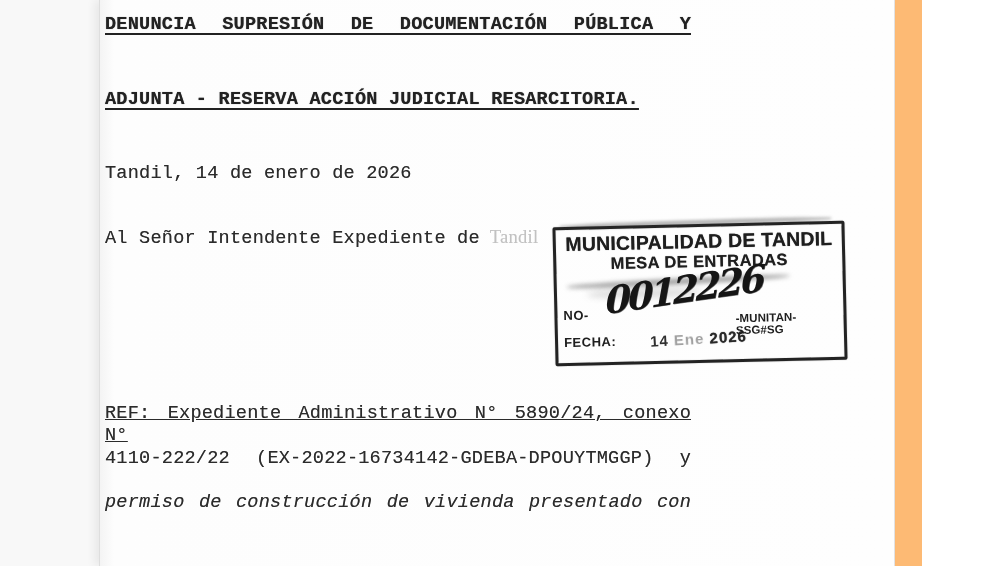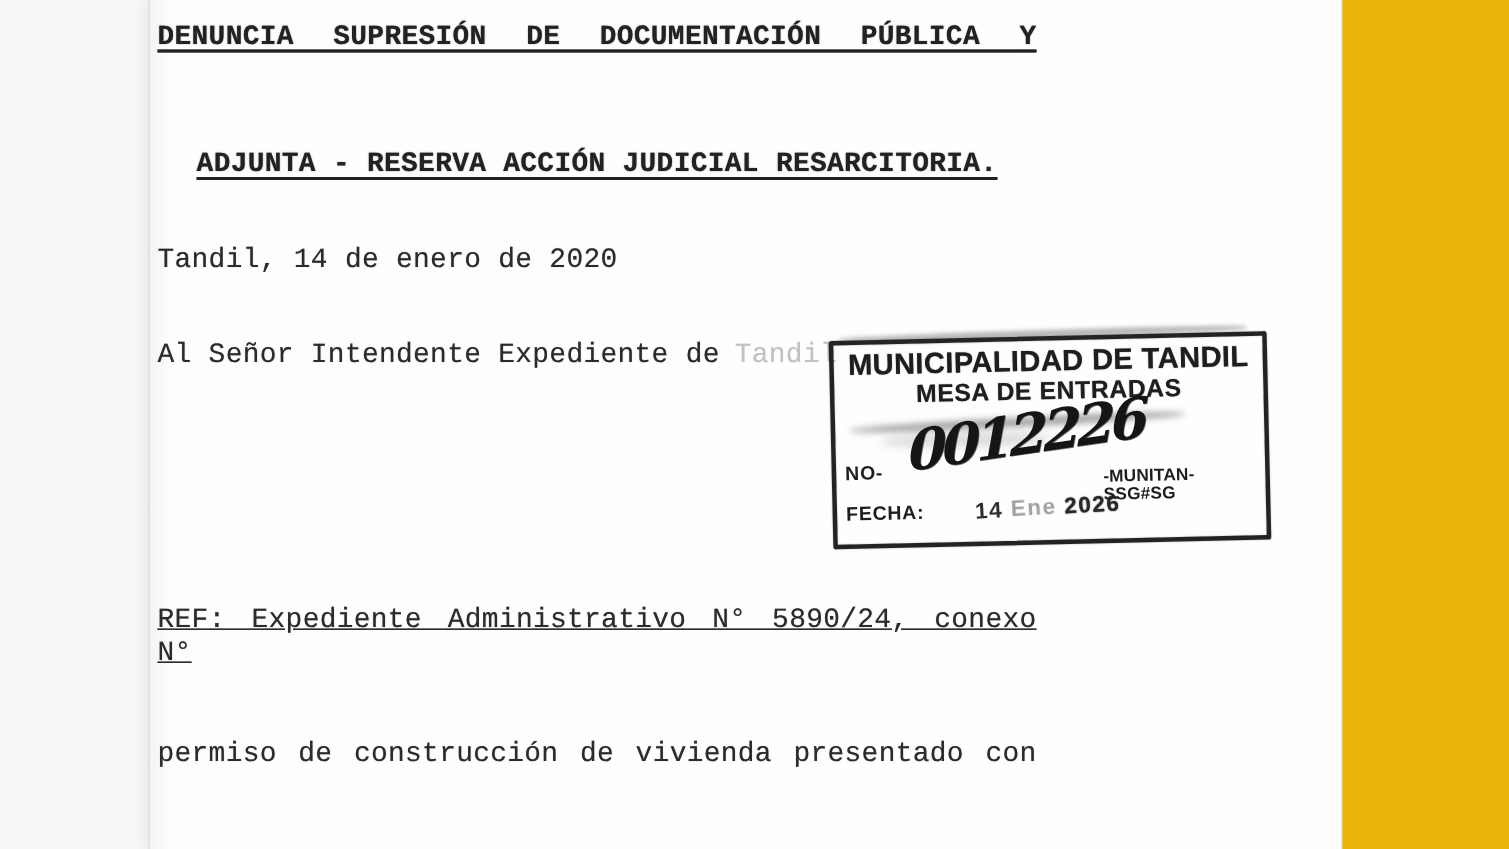--- a/index.html
+++ b/index.html
@@ -5,23 +5,23 @@
   html, body {
     margin: 0;
     padding: 0;
     width: 1006px;
     height: 566px;
     overflow: hidden;
     font-family: "Liberation Mono", monospace;
   }
   .scene {
     position: relative;
-    width: 1006px;
+    width: 922px;
     height: 566px;
-    background: #eab308;
+    background: #fdba74;
   }
   .left-strip {
     position: absolute;
     left: 0; top: 0;
     width: 100px; height: 566px;
     background: #f8f8f8;
   }
   .paper {
     position: absolute;
     left: 100px; top: 0;
@@ -50,20 +50,21 @@
     text-shadow: 0 0 0.8px rgba(20,20,20,0.7);
   }
   .justified {
     text-align: justify;
     text-align-last: justify;
     white-space: normal;
   }
   .covered-word {
     opacity: 0.28;
     margin-left: 10px;
+    font-family: Liberation Serif, serif;
   }
   
   .stamp {
     position: absolute;
     left: 554px; top: 224px;
     width: 286px; height: 133px;
     transform: rotate(-1.3deg);
     border: 3px solid #232323;
     border-radius: 2px;
     box-shadow: 0 0 1px rgba(30,30,30,0.5), inset 0 0 1px rgba(30,30,30,0.4);
@@ -164,32 +165,33 @@
 </head>
 <body>
 
 <div class="scene">
 
   <div class="left-strip"></div>
 
   <div class="paper"></div>
 
   <div class="tline heading justified" style="top:14px;">DENUNCIA SUPRESIÓN DE DOCUMENTACIÓN PÚBLICA Y</div>
-  <div class="tline heading" style="top:99px;text-align:center;">ADJUNTA - RESERVA ACCIÓN JUDICIAL RESARCITORIA.</div>
-
-  <div class="tline" style="top:163px;">Tandil, 14 de enero de 2020</div>
+  <div class="tline heading" style="top:89px;">ADJUNTA - RESERVA ACCIÓN JUDICIAL RESARCITORIA.</div>
+
+  <div class="tline" style="top:163px;">Tandil, 14 de enero de 2026</div>
 
   <div class="tline" style="top:226px;">
     <span>Al Señor Intendente Expediente de</span><span class="covered-word">Tandil</span>
   </div>
 
 
 
   <div class="tline justified" style="top:403px;text-decoration:underline;">REF: Expediente Administrativo N° 5890/24, conexo N°</div>
-  <div class="tline justified" style="top:492px;">permiso de construcción de vivienda presentado con</div>
+  <div class="tline justified" style="top:448px;">4110-222/22 (EX-2022-16734142-GDEBA-DPOUYTMGGP) y</div>
+  <div class="tline justified" style="top:492px;font-style:italic;">permiso de construcción de vivienda presentado con</div>
 
   <div class="stamp">
     <div class="stamp-topsmudge"></div>
     <div class="stamp-org">MUNICIPALIDAD DE TANDIL</div>
     <div class="stamp-dept">MESA DE ENTRADAS</div>
     <div class="stamp-smear"></div>
     <div class="stamp-smear2"></div>
     <div class="stamp-number-label">NO-</div>
     <div class="stamp-number">0012226</div>
     <div class="stamp-suffix">-MUNITAN-SSG#SG</div>

